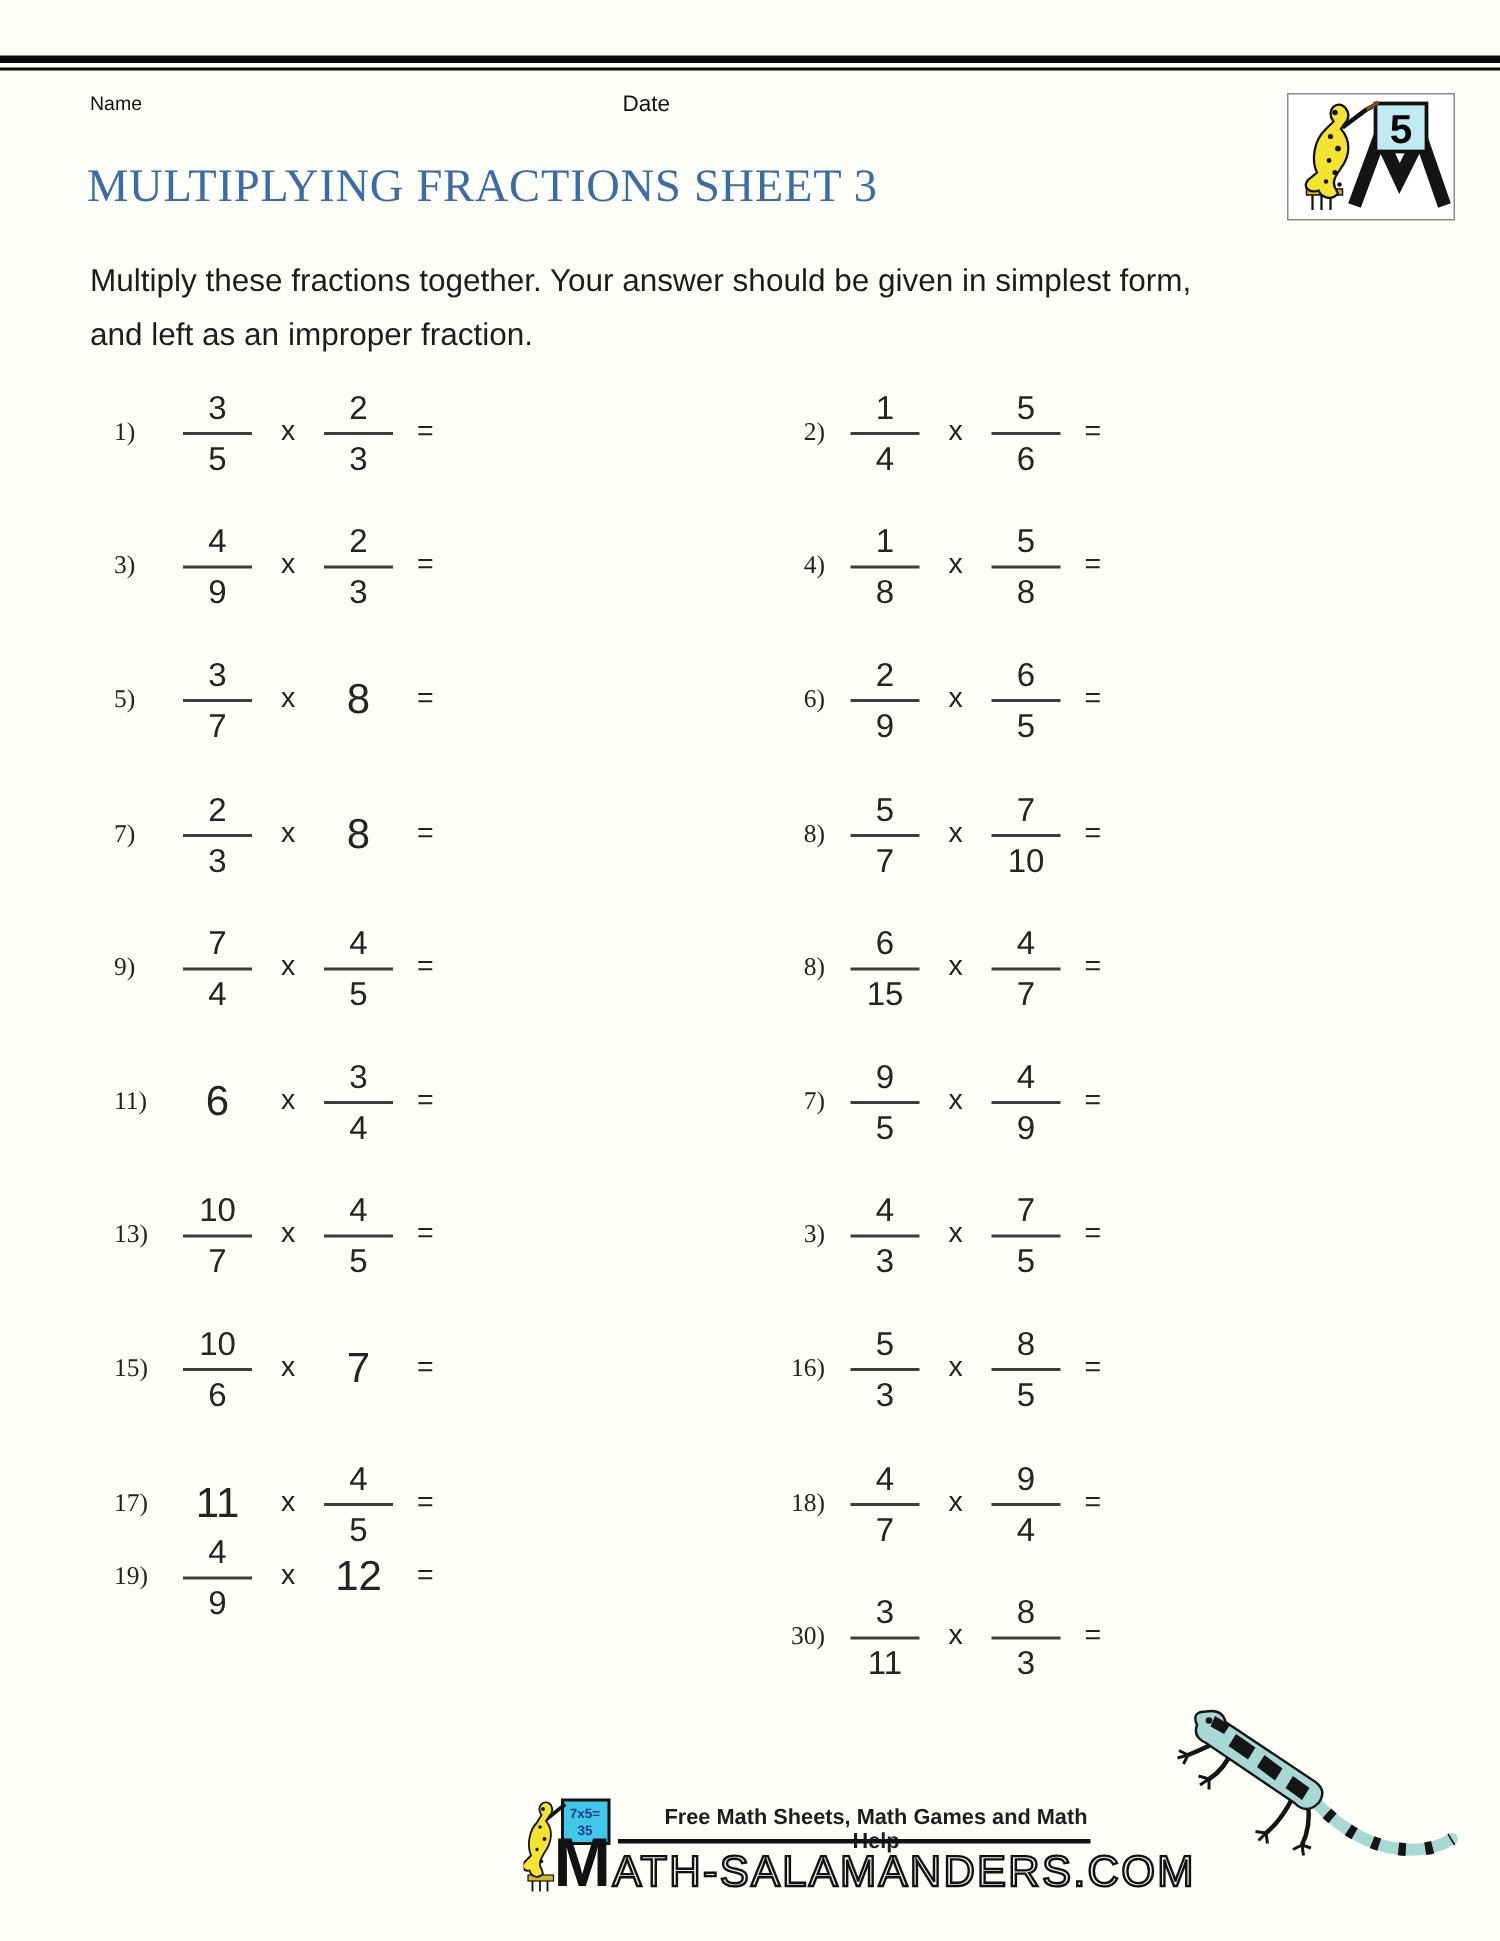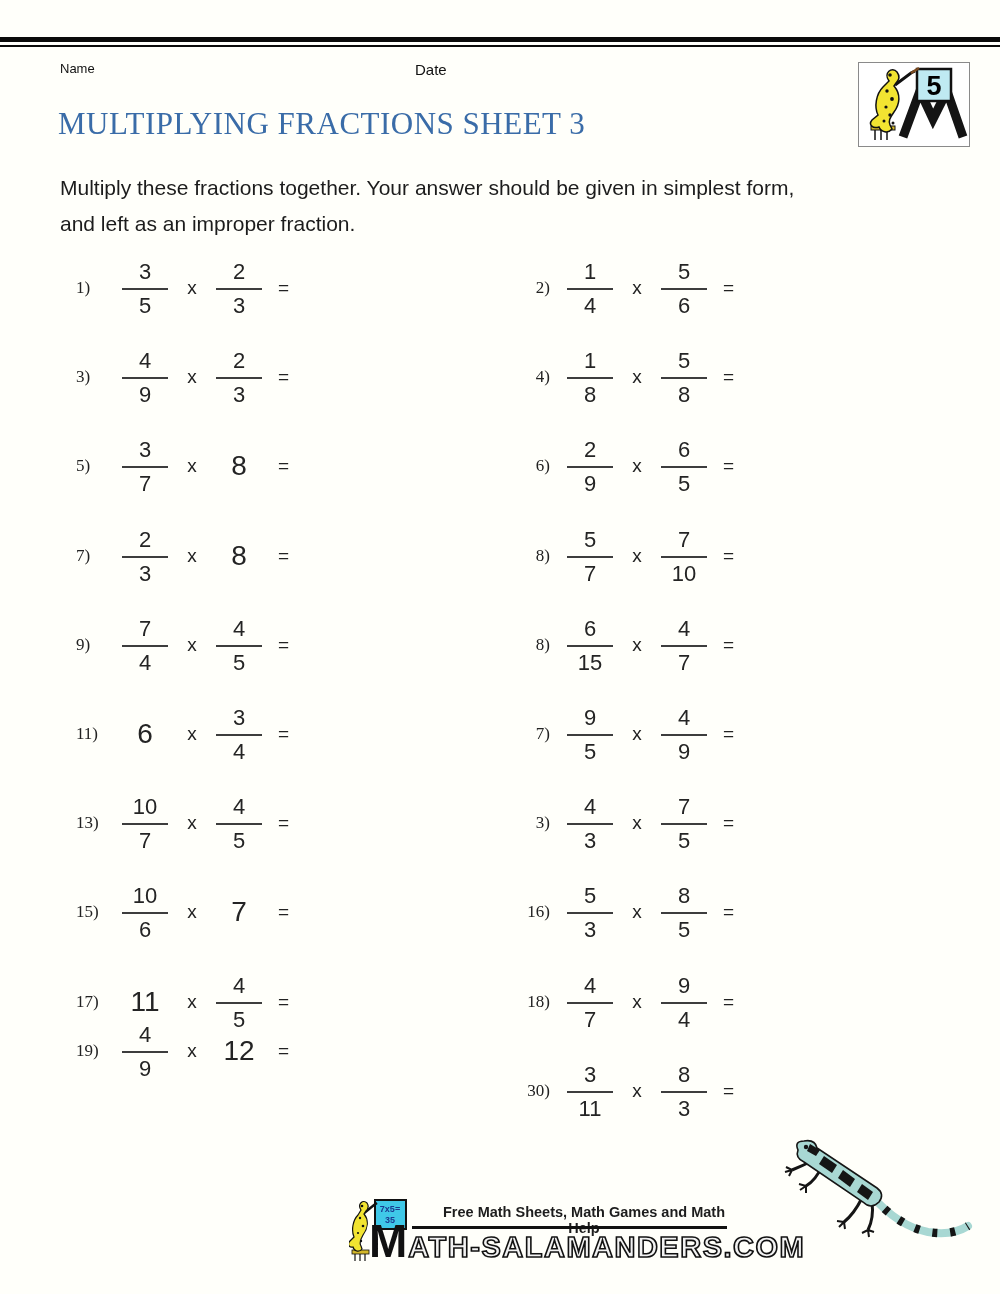--- a/index.html
+++ b/index.html
@@ -39,21 +39,21 @@
   .frac .num{padding:2px 9px 5px;border-bottom:2px solid #3d3d3d;min-width:46px;box-sizing:border-box;text-align:center;}
   .frac .den{padding-top:5px;}
   .whole{font-size:28px;color:#242424;}
   
   .footer-logo{position:absolute;left:349px;top:1198px;width:390px;height:72px;}
   .footer-tagline{position:absolute;left:85px;top:6px;width:300px;text-align:center;font-size:14.5px;font-weight:bold;color:#1d1d1d;}
   .footer-rule{position:absolute;left:63px;top:28px;width:315px;height:3px;background:#111;}
   .siteline{position:absolute;left:20px;top:20px;display:flex;align-items:baseline;white-space:nowrap;}
   .bigM{font-size:46px;font-weight:bold;color:#111;line-height:1;letter-spacing:0;margin-right:1px;}
   .site-rest{
-    font-size:29px;font-weight:bold;letter-spacing:1.5px;line-height:1;
+    font-size:29px;font-weight:normal;letter-spacing:1.5px;line-height:1;
     color:#f2f2f2;-webkit-text-stroke:1.6px #111;text-shadow:0 0 1px #111;
   }
   .gecko{position:absolute;left:780px;top:1138px;}
   svg text{font-family:"Liberation Sans", sans-serif;}
 </style>
 </head>
 <body>
 
 <div id="page">
 

